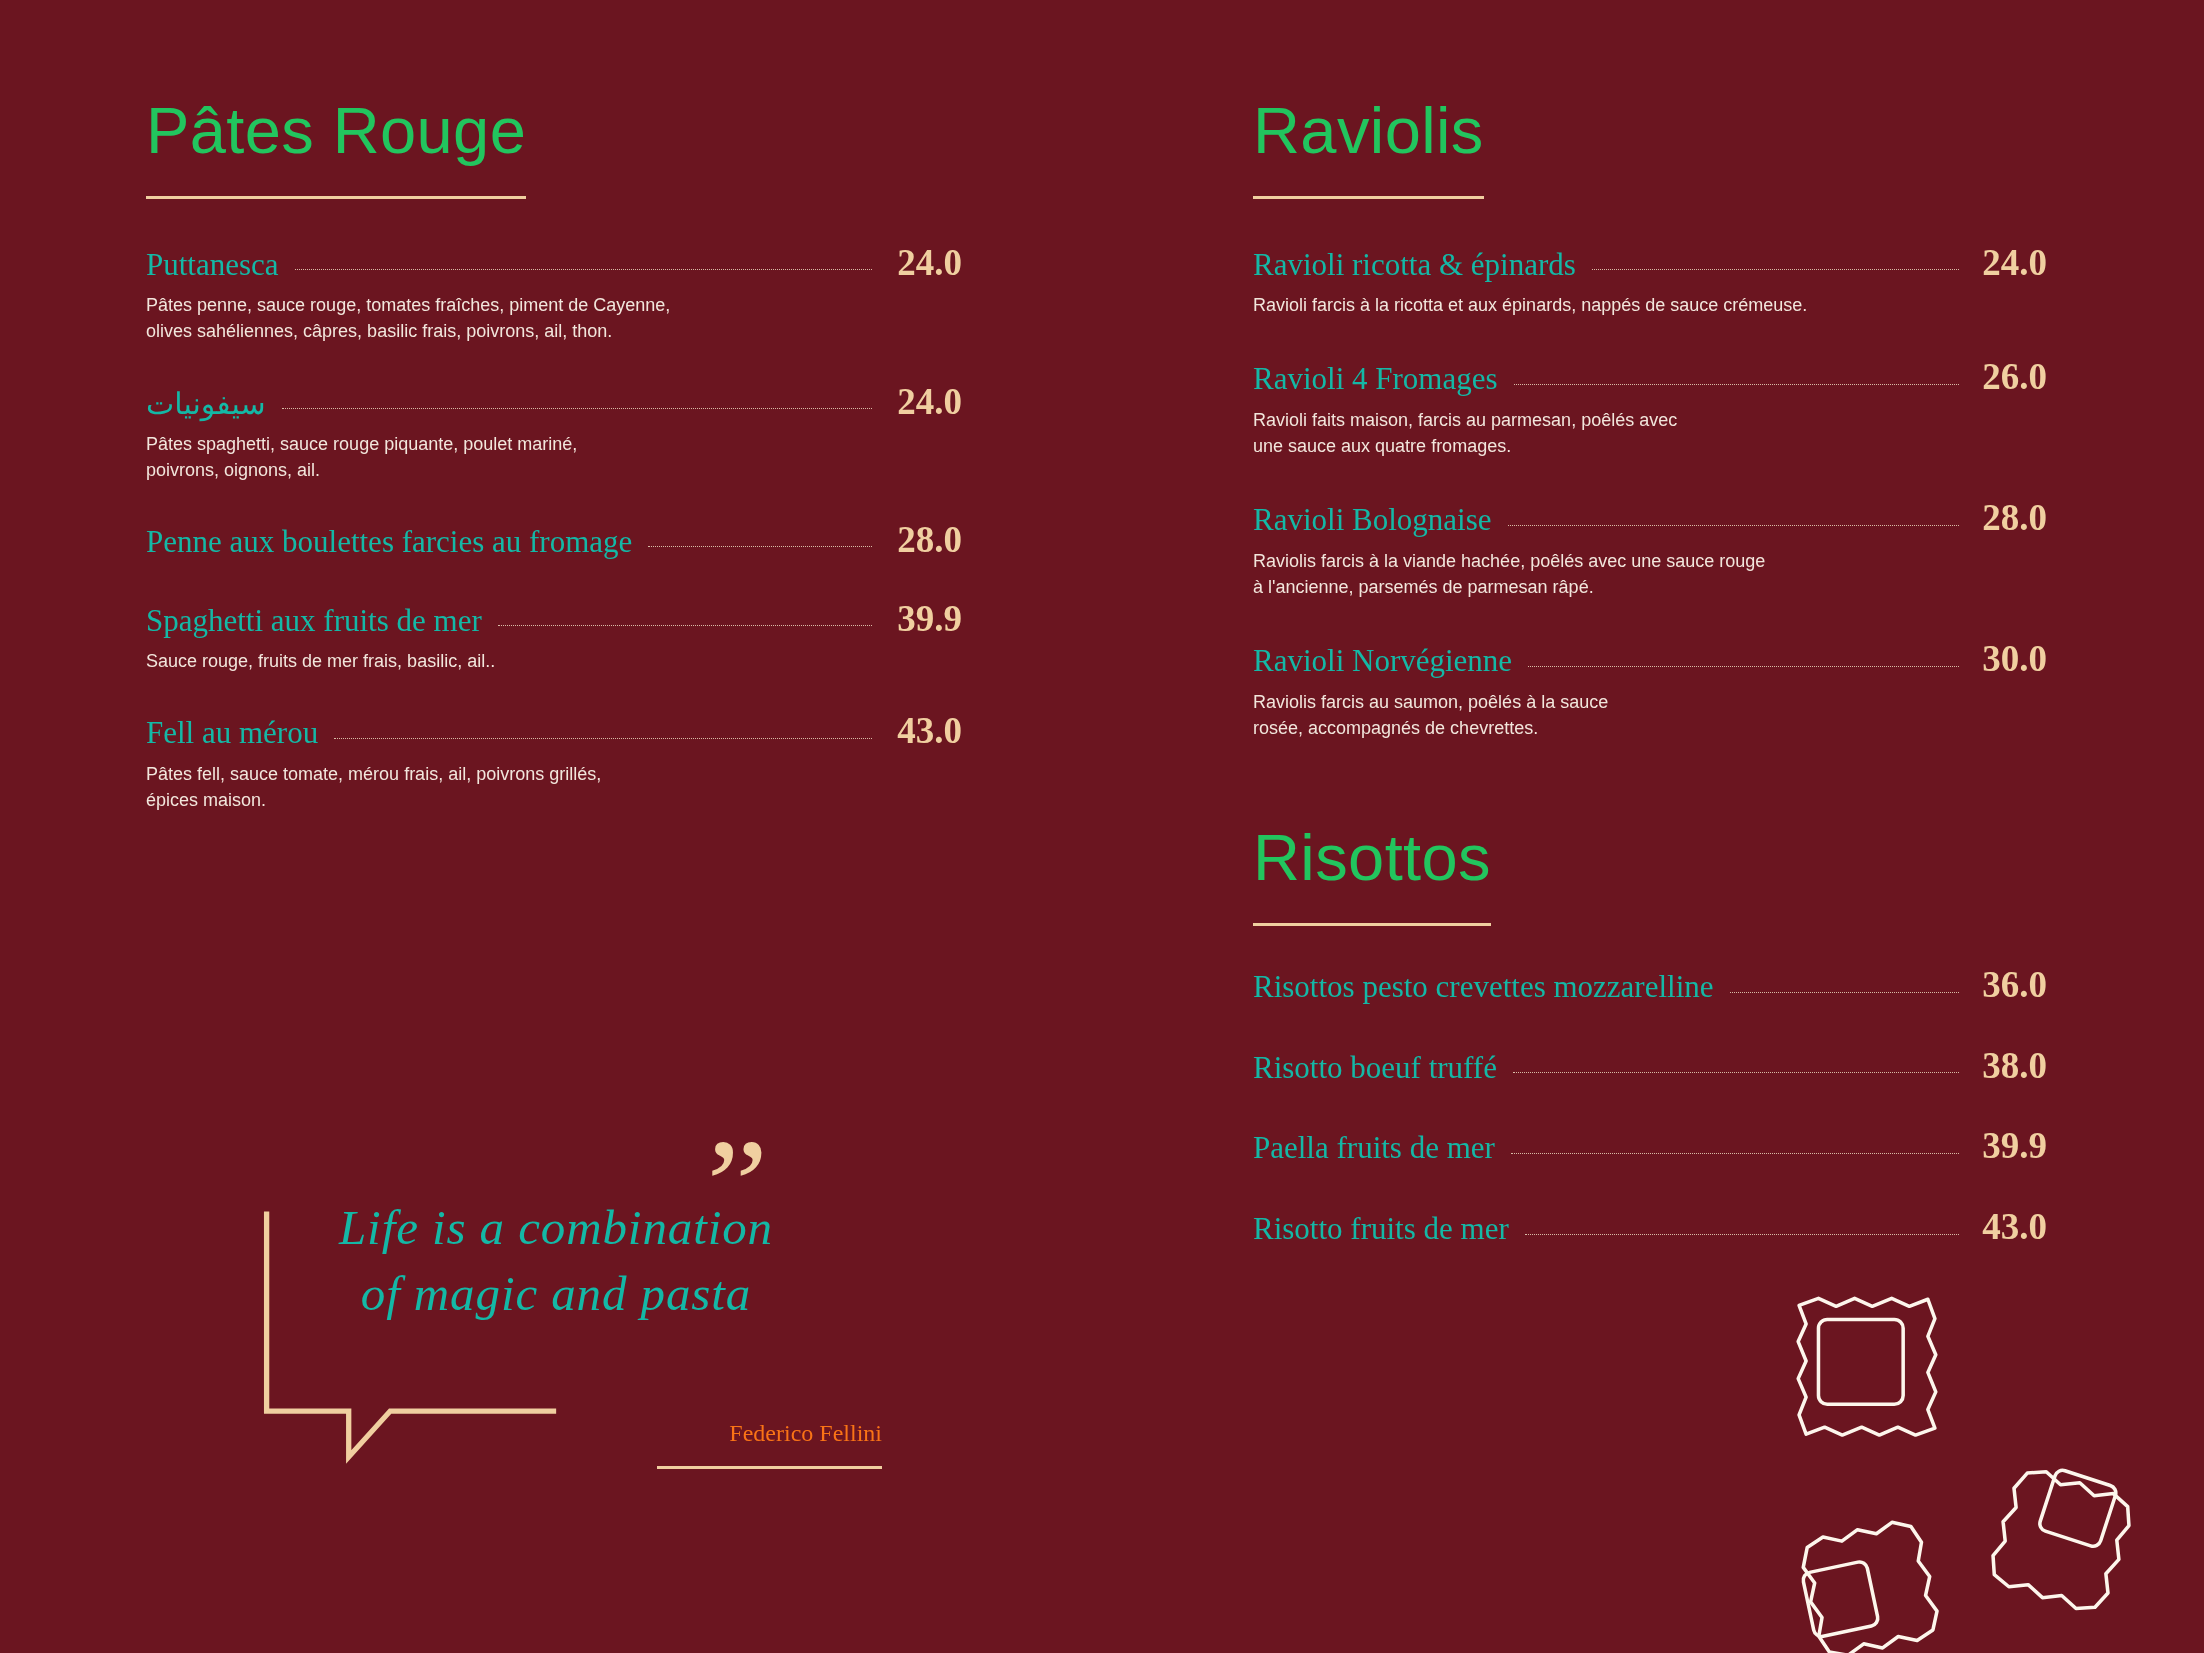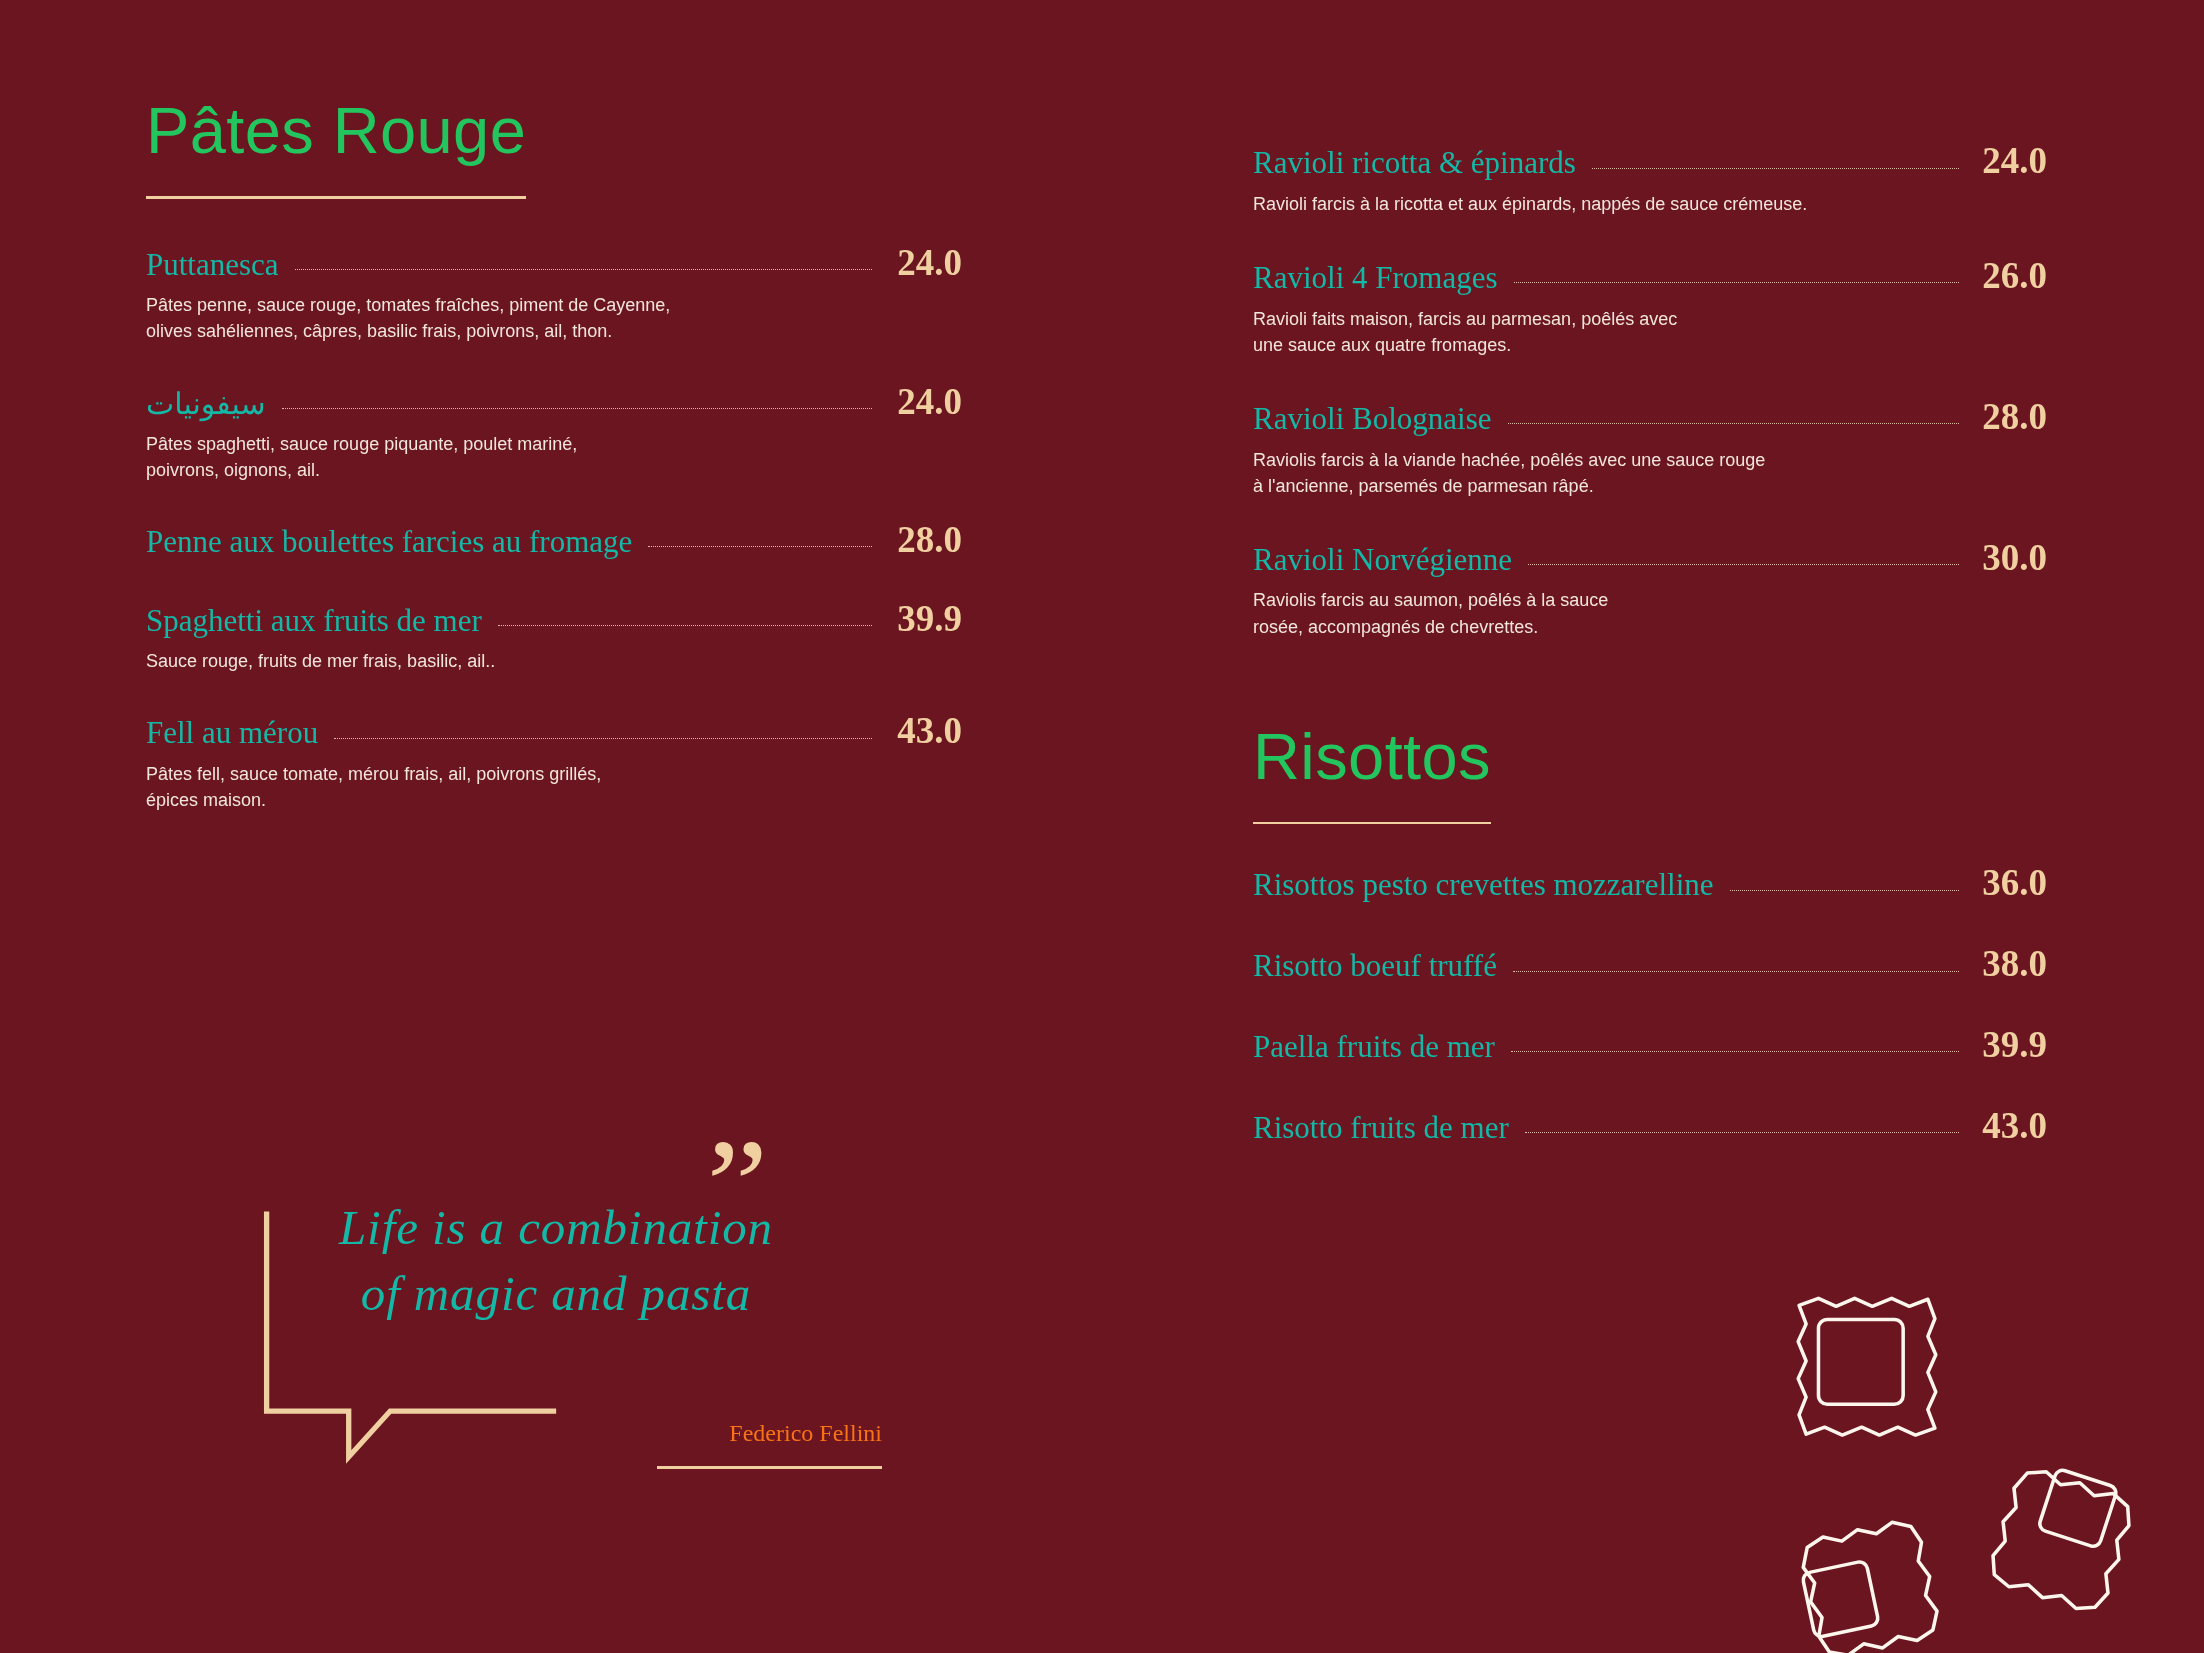--- a/index.html
+++ b/index.html
@@ -235,20 +235,24 @@
           <span class="item-price">43.0</span>
         </div>
         <div class="item-desc">Pâtes fell, sauce tomate, mérou frais, ail, poivrons grillés,
 épices maison.</div>
       </div>
 
     </div>
   </div>
 
   <div class="col-right">
+    <div class="title-wrap">
+      <div class="section-title">Raviolis</div>
+      <div class="title-rule"></div>
+    </div>
 
     <div class="items">
 
       <div class="item">
         <div class="item-row">
           <span class="item-name">Ravioli ricotta &amp; épinards</span>
           <span class="dots"></span>
           <span class="item-price">24.0</span>
         </div>
         <div class="item-desc">Ravioli farcis à la ricotta et aux épinards, nappés de sauce crémeuse.</div>

